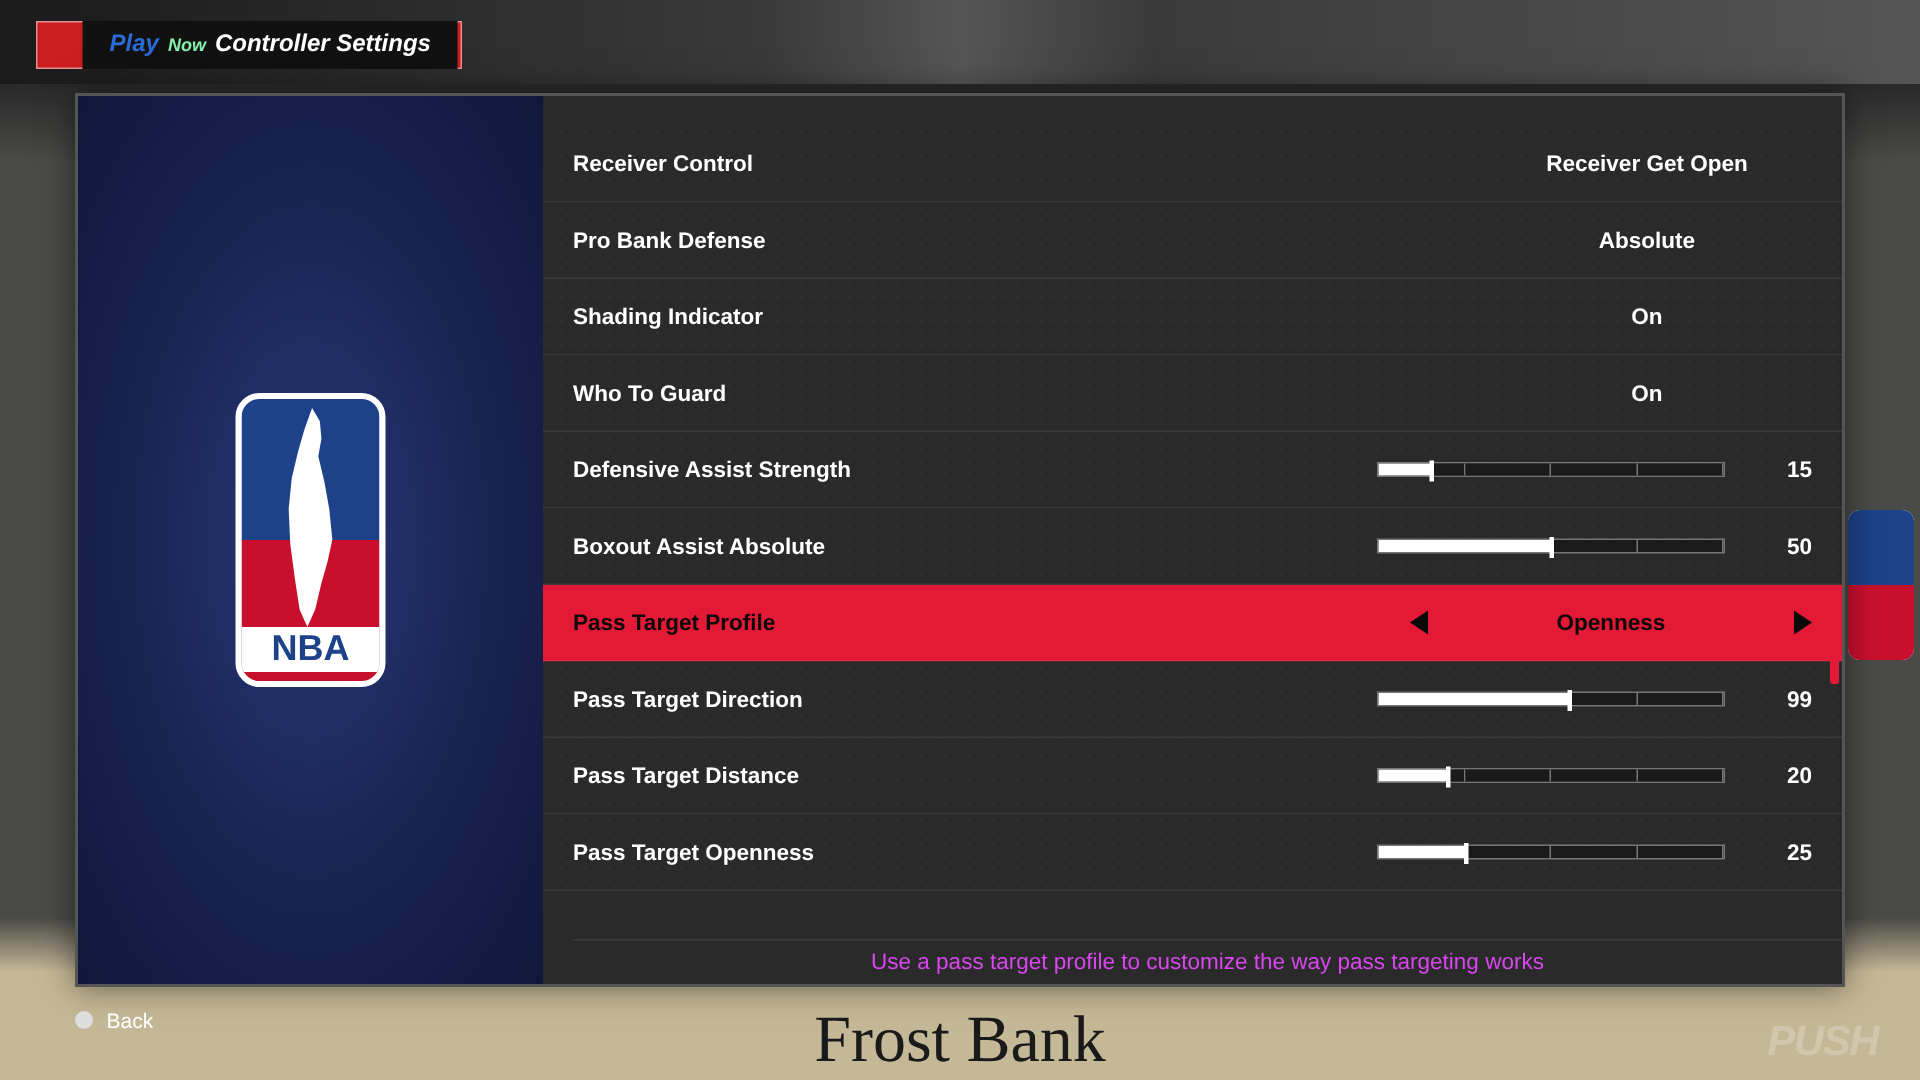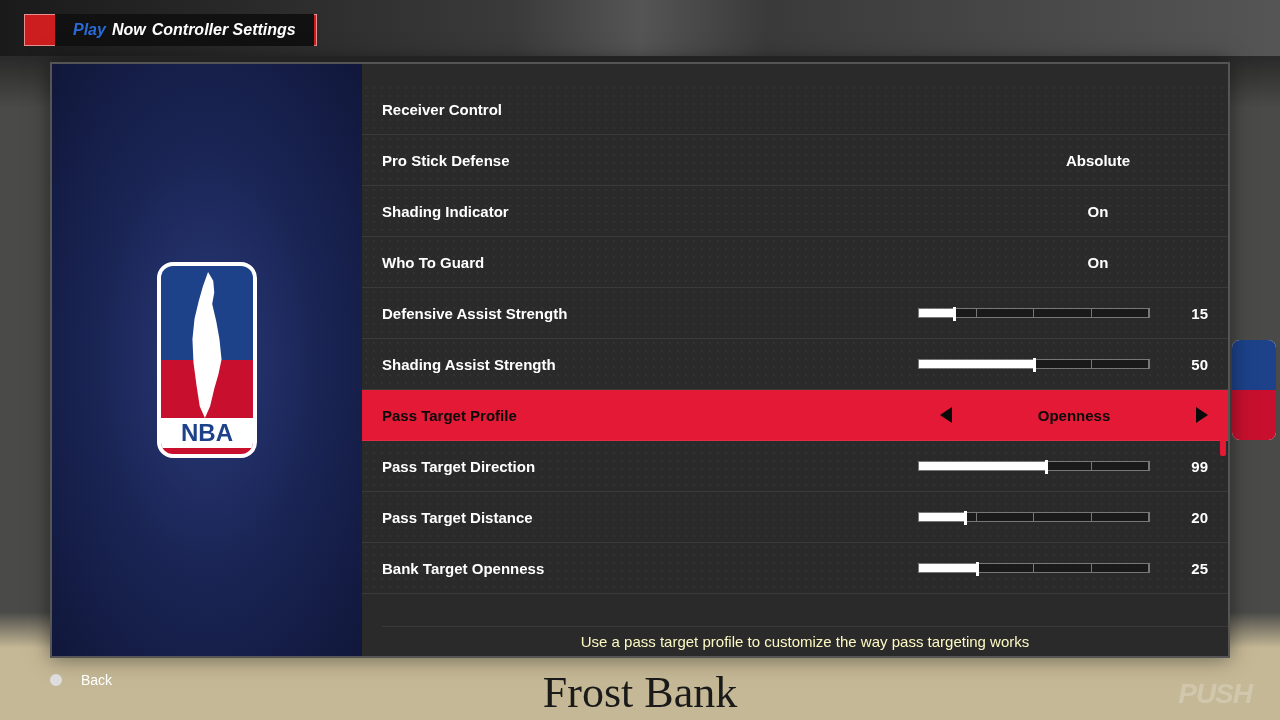--- a/index.html
+++ b/index.html
@@ -35,21 +35,21 @@
   width: 24px; height: 26px; background: #cc1e1e;
   margin-right: 4px;
 }
 .banner .title-box {
   display: flex; align-items: center; gap: 6px;
   background: #111;
   padding: 3px 18px;
   height: 32px;
 }
 .banner .play { color: #2a6bd8; font-weight: 800; font-size: 16px; font-style: italic; }
-.banner .now { color: #ffffff; font-weight: 800; font-size: 16px; font-style: italic; }
+.banner .now { color: #86efac; font-weight: 800; font-size: 12px; font-style: italic; }
 .banner .subtitle { color: #fff; font-weight: 700; font-size: 16px; font-style: italic; }
 
 .panel {
   position: absolute;
   top: 62px; left: 50px; right: 50px; bottom: 62px;
   background: #2e2e2e;
   border: 2px solid #555;
   display: flex;
   box-shadow: 0 0 20px rgba(0,0,0,0.5);
 }
@@ -148,29 +148,29 @@
 }
 
 .scroll-ind {
   position: absolute; right: 2px; top: 344px;
   width: 6px; height: 28px; background: #e31935; border-radius: 2px;
 }
 
 .desc {
   height: 30px;
   display: flex; align-items: center; justify-content: center;
-  color: #fef9c3; font-size: 15px;
+  color: #d946ef; font-size: 15px;
   background: #2a2a2a;
   border-top: 1px solid rgba(255,255,255,0.08);
   margin-left: 20px;
 }
 
 .bottom-bar {
   position: absolute; bottom: 32px; left: 50px;
-  display: flex; align-items: center; gap: 19px;
+  display: flex; align-items: center; gap: 9px;
   color: #fff; font-size: 14px;
 }
 .bottom-bar .btn-circle {
   width: 12px; height: 12px; border-radius: 50%;
   background: #ddd;
 }
 
 .watermark {
   position: absolute; bottom: 10px; right: 28px;
   font-size: 28px; font-weight: 900; font-style: italic;
@@ -211,23 +211,24 @@
       <div class="half-blue"></div>
       <div class="half-red"></div>
       <div class="silhouette"></div>
       <div class="text">NBA</div>
     </div>
   </div>
   <div class="main">
     <div class="list" id="list">
       <div class="row">
           <span class="label">Receiver Control</span>
-        </div>
-        <div class="row">
-          <span class="label">Pro Stick Defense</span>
+          <span class="value-text">Receiver Get Open</span>
+        </div>
+        <div class="row">
+          <span class="label">Pro Bank Defense</span>
           <span class="value-text">Absolute</span>
         </div>
         <div class="row">
           <span class="label">Shading Indicator</span>
           <span class="value-text">On</span>
         </div>
         <div class="row">
           <span class="label">Who To Guard</span>
           <span class="value-text">On</span>
         </div>
@@ -237,21 +238,21 @@
             <div class="seg"></div>
             <div class="seg"></div>
             <div class="seg"></div>
             <div class="seg"></div>
             <div class="fill" style="width: 15%;"></div>
             <div class="knob" style="left: calc(15% - 1px);"></div>
           </div>
           <span class="value-num">15</span>
         </div>
         <div class="row">
-          <span class="label">Shading Assist Strength</span>
+          <span class="label">Boxout Assist Absolute</span>
           <div class="slider">
             <div class="seg"></div>
             <div class="seg"></div>
             <div class="seg"></div>
             <div class="seg"></div>
             <div class="fill" style="width: 50%;"></div>
             <div class="knob" style="left: calc(50% - 1px);"></div>
           </div>
           <span class="value-num">50</span>
         </div>
@@ -279,21 +280,21 @@
             <div class="seg"></div>
             <div class="seg"></div>
             <div class="seg"></div>
             <div class="seg"></div>
             <div class="fill" style="width: 20%;"></div>
             <div class="knob" style="left: calc(20% - 1px);"></div>
           </div>
           <span class="value-num">20</span>
         </div>
         <div class="row">
-          <span class="label">Bank Target Openness</span>
+          <span class="label">Pass Target Openness</span>
           <div class="slider">
             <div class="seg"></div>
             <div class="seg"></div>
             <div class="seg"></div>
             <div class="seg"></div>
             <div class="fill" style="width: 25%;"></div>
             <div class="knob" style="left: calc(25% - 1px);"></div>
           </div>
           <span class="value-num">25</span>
         </div>

